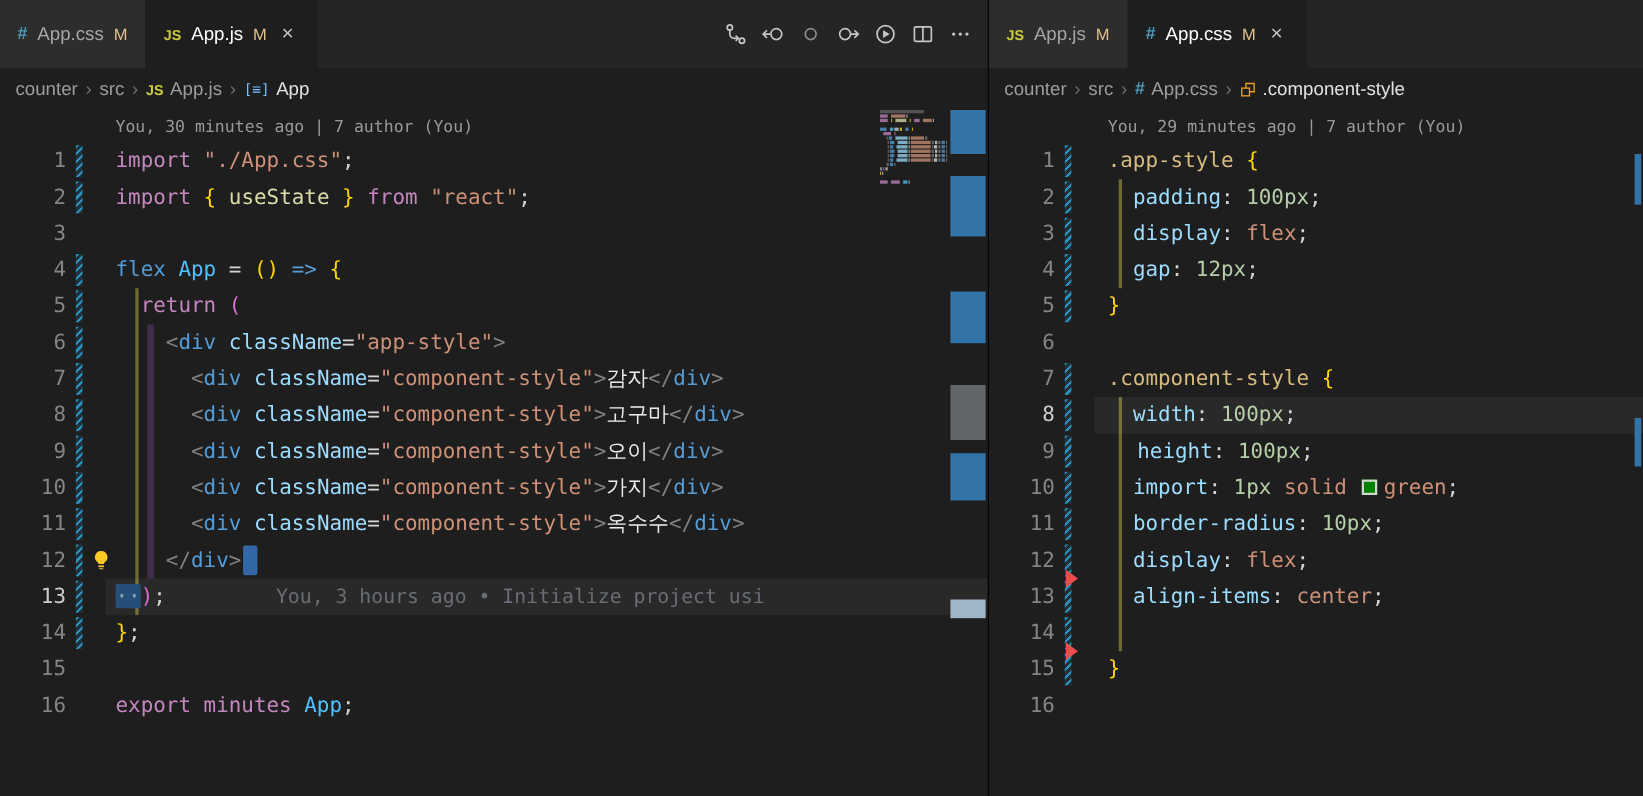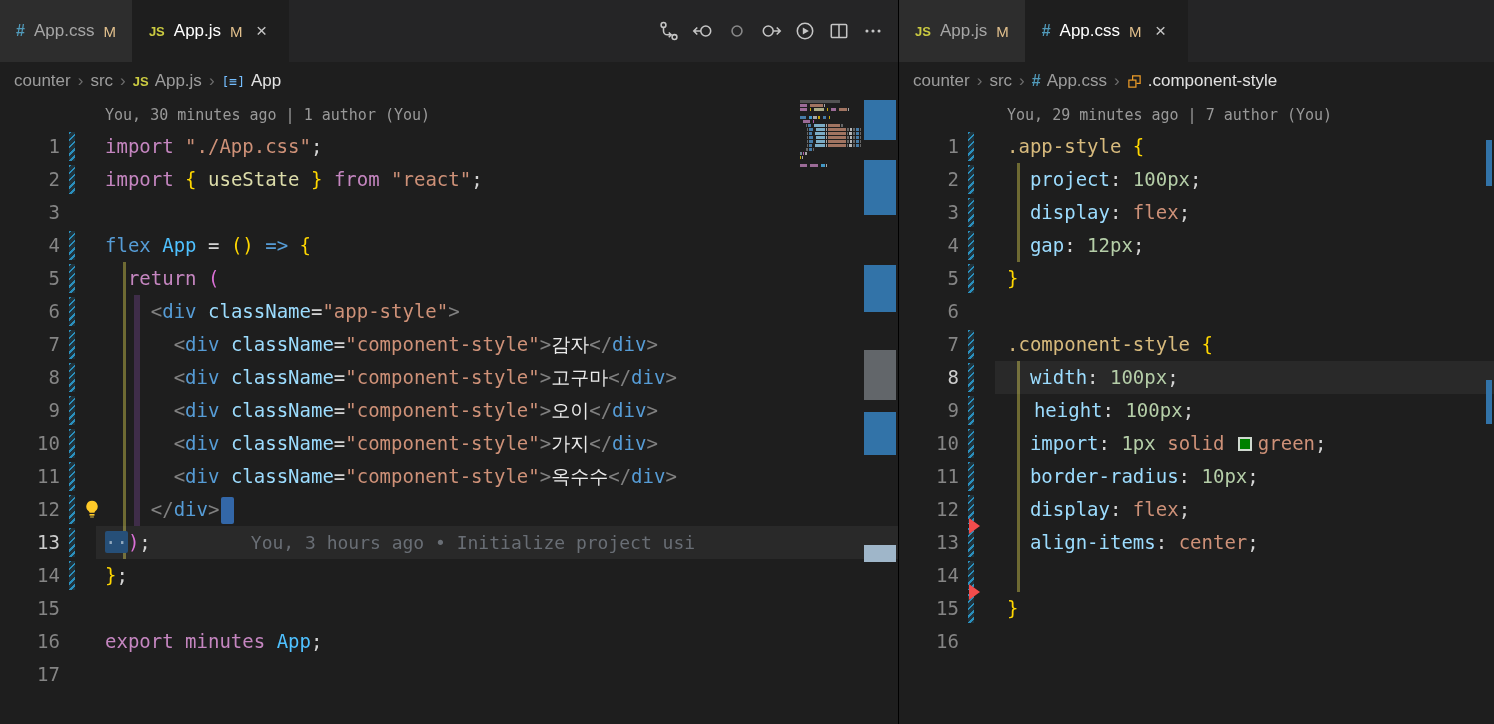--- a/index.html
+++ b/index.html
@@ -150,21 +150,21 @@
         </span>
         <span class="sep">›</span>
         <span class="crumb last">
           <span class="appsym">[≡]</span>
           <span>App</span>
         </span>
       </div>
     <div class="editor">
         <div class="guide" style="left: 123px; top: 162px; height: 297px; width: 3px; background: rgb(110, 106, 51);"></div>
         <div class="guide" style="left: 134px; top: 195px; height: 231px; width: 6px; background: rgb(63, 45, 73);"></div>
-        <div class="codelens" style="padding-left: 105px;">You, 30 minutes ago | 1 author (You)</div>
+        <div class="codelens" style="padding-left: 105px;">You, 30 minutes ago | 7 author (You)</div>
         <div class="line">
           <span class="ln">1</span>
           <div class="modbar"></div>
           <span class="code" style="left: 105px;"><span class="tk-kw">import</span><span class="tk-pln"> </span><span class="tk-str">"./App.css"</span><span class="tk-pln">;</span></span>
         </div>
         <div class="line">
           <span class="ln">2</span>
           <div class="modbar"></div>
           <span class="code" style="left: 105px;"><span class="tk-kw">import</span><span class="tk-pln"> </span><span class="tk-b1">{</span><span class="tk-pln"> </span><span class="tk-fn">useState</span><span class="tk-pln"> </span><span class="tk-b1">}</span><span class="tk-pln"> </span><span class="tk-kw">from</span><span class="tk-pln"> </span><span class="tk-str">"react"</span><span class="tk-pln">;</span></span>
         </div>
@@ -235,24 +235,20 @@
           <div class="modbar"></div>
           <span class="code" style="left: 105px;"><span class="tk-b1">}</span><span class="tk-pln">;</span></span>
         </div>
         <div class="line">
           <span class="ln">15</span>
           <span class="code" style="left: 105px;"></span>
         </div>
         <div class="line">
           <span class="ln">16</span>
           <span class="code" style="left: 105px;"><span class="tk-kw">export</span><span class="tk-pln"> </span><span class="tk-kw">minutes</span><span class="tk-pln"> </span><span class="tk-cvar">App</span><span class="tk-pln">;</span></span>
-        </div>
-        <div class="line">
-          <span class="ln">17</span>
-          <span class="code" style="left: 105px;"></span>
         </div>
         <div class="minimap" style="left: 800px; width: 62px;">
           <div class="mrow">
             <i style="width: 40px; background: rgb(119, 119, 119); opacity: 0.6;"></i>
           </div>
           <div class="mrow">
             <i style="width: 6.9px; background: rgb(197, 134, 192); opacity: 0.75;"></i>
             <i style="width: 1.15px;"></i>
             <i style="width: 12.65px; background: rgb(206, 145, 120); opacity: 0.75;"></i>
             <i style="width: 1.15px; background: rgb(212, 212, 212); opacity: 0.75;"></i>
@@ -448,21 +444,21 @@
         <div class="guide" style="left: 118px; top: 261px; height: 231px; width: 3px; background: rgb(110, 106, 51);"></div>
         <div class="codelens" style="padding-left: 108px;">You, 29 minutes ago | 7 author (You)</div>
         <div class="line">
           <span class="ln">1</span>
           <div class="modbar"></div>
           <span class="code" style="left: 108px;"><span class="tk-csel">.app-style</span><span class="tk-pln"> </span><span class="tk-b1">{</span></span>
         </div>
         <div class="line">
           <span class="ln">2</span>
           <div class="modbar"></div>
-          <span class="code" style="left: 108px;"><span class="tk-pln">  </span><span class="tk-prop">project</span><span class="tk-pln">: </span><span class="tk-num">100px</span><span class="tk-pln">;</span></span>
+          <span class="code" style="left: 108px;"><span class="tk-pln">  </span><span class="tk-prop">padding</span><span class="tk-pln">: </span><span class="tk-num">100px</span><span class="tk-pln">;</span></span>
         </div>
         <div class="line">
           <span class="ln">3</span>
           <div class="modbar"></div>
           <span class="code" style="left: 108px;"><span class="tk-pln">  </span><span class="tk-prop">display</span><span class="tk-pln">: </span><span class="tk-cssv">flex</span><span class="tk-pln">;</span></span>
         </div>
         <div class="line">
           <span class="ln">4</span>
           <div class="modbar"></div>
           <span class="code" style="left: 108px;"><span class="tk-pln">  </span><span class="tk-prop">gap</span><span class="tk-pln">: </span><span class="tk-num">12px</span><span class="tk-pln">;</span></span>

